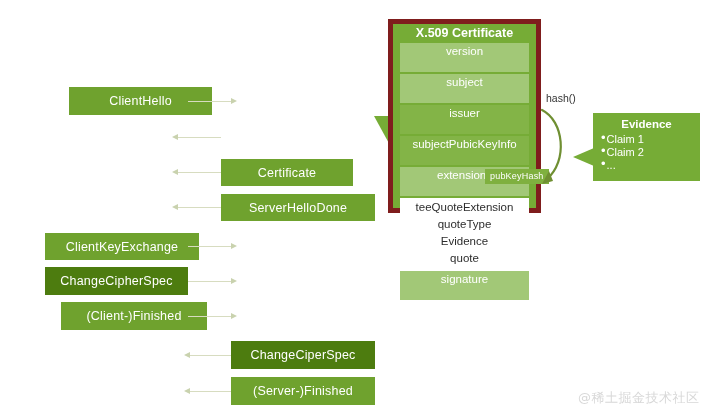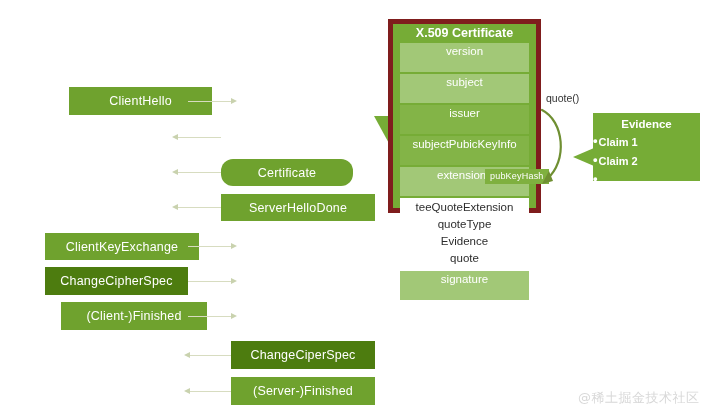--- a/index.html
+++ b/index.html
@@ -101,24 +101,23 @@
     box-sizing:border-box;
     padding-top:5px;
   }
   #evidence-title{
     text-align:center;color:#ffffff;
     font-size:11.5px;font-weight:bold;
     margin-bottom:2px;
   }
   .claim{
     color:#ffffff;font-size:11px;
-    padding-left:0;
-    line-height:18px;
-    white-space:nowrap;
-    font-weight:bold;
+    padding-left:8px;
+    line-height:12px;
+    white-space:nowrap;
   }
   .claim .bullet{font-size:13px;vertical-align:1px;margin-right:1px;}
   #evidence-tail{
     position:absolute;
     left:573px;top:148px;
     width:0;height:0;
     border-top:9px solid transparent;
     border-bottom:9px solid transparent;
     border-right:21px solid #76ac36;
   }
@@ -165,21 +164,21 @@
 
   <div class="msg dark" style="left:61px;top:302px;width:146px;height:28px;">
     <span>(Client-)Finished</span>
   </div>
   <div class="arrow" style="left:188px;top:316px;width:44px;"></div>
   <div class="arrowhead right" style="left:231px;top:312.5px;"></div>
 
   <div class="arrow" style="left:178px;top:137px;width:43px;"></div>
   <div class="arrowhead left" style="left:172px;top:133.5px;"></div>
 
-  <div class="msg dark" style="left:221px;top:159px;width:132px;height:27px;border-radius:12px;">
+  <div class="msg dark" style="left:221px;top:159px;width:132px;height:27px;">
     <span>Certificate</span>
   </div>
   <div class="arrow" style="left:178px;top:172px;width:43px;"></div>
   <div class="arrowhead left" style="left:172px;top:168.5px;"></div>
 
   <div class="msg dark" style="left:221px;top:194px;width:154px;height:27px;">
     <span>ServerHelloDone</span>
   </div>
   <div class="arrow" style="left:178px;top:207px;width:43px;"></div>
   <div class="arrowhead left" style="left:172px;top:203.5px;"></div>
@@ -212,21 +211,21 @@
       <div class="cert-row">quoteType</div>
       <div class="cert-row">Evidence</div>
       <div class="cert-row">quote</div>
     </div>
 
     <div class="cert-row l sep">signature</div>
   </div>
 
   <div id="pubkeyhash">pubKeyHash</div>
 
-  <div id="hash-label">quote()</div>
+  <div id="hash-label">hash()</div>
   <svg id="hash-arc" width="40" height="85" viewBox="0 0 40 85">
     <path d="M4,5 C26,16 30,56 9,74" fill="none" stroke="#6f8f32" stroke-width="2.2" stroke-linecap="round"></path>
     <polygon points="11,66 4,79 15,76" fill="#6f8f32"></polygon>
   </svg>
 
   <div id="evidence-tail"></div>
   <div id="evidence">
     <div id="evidence-title">Evidence</div>
     <div class="claim">
       <span class="bullet">•</span><span>Claim 1</span>

